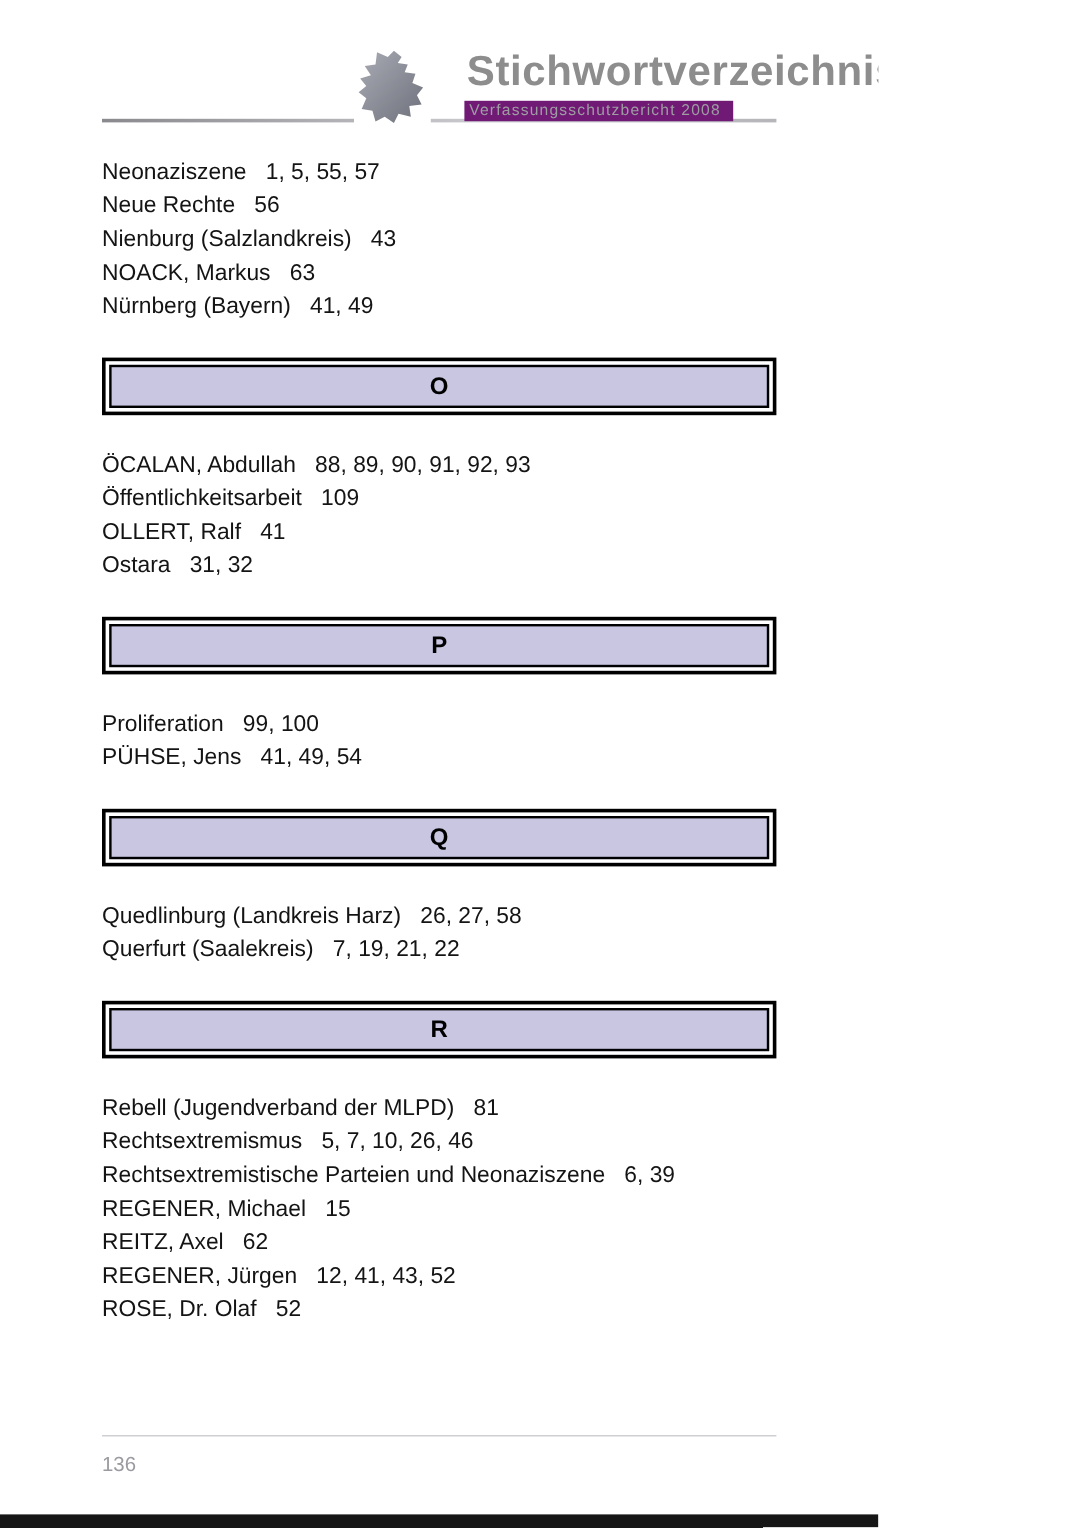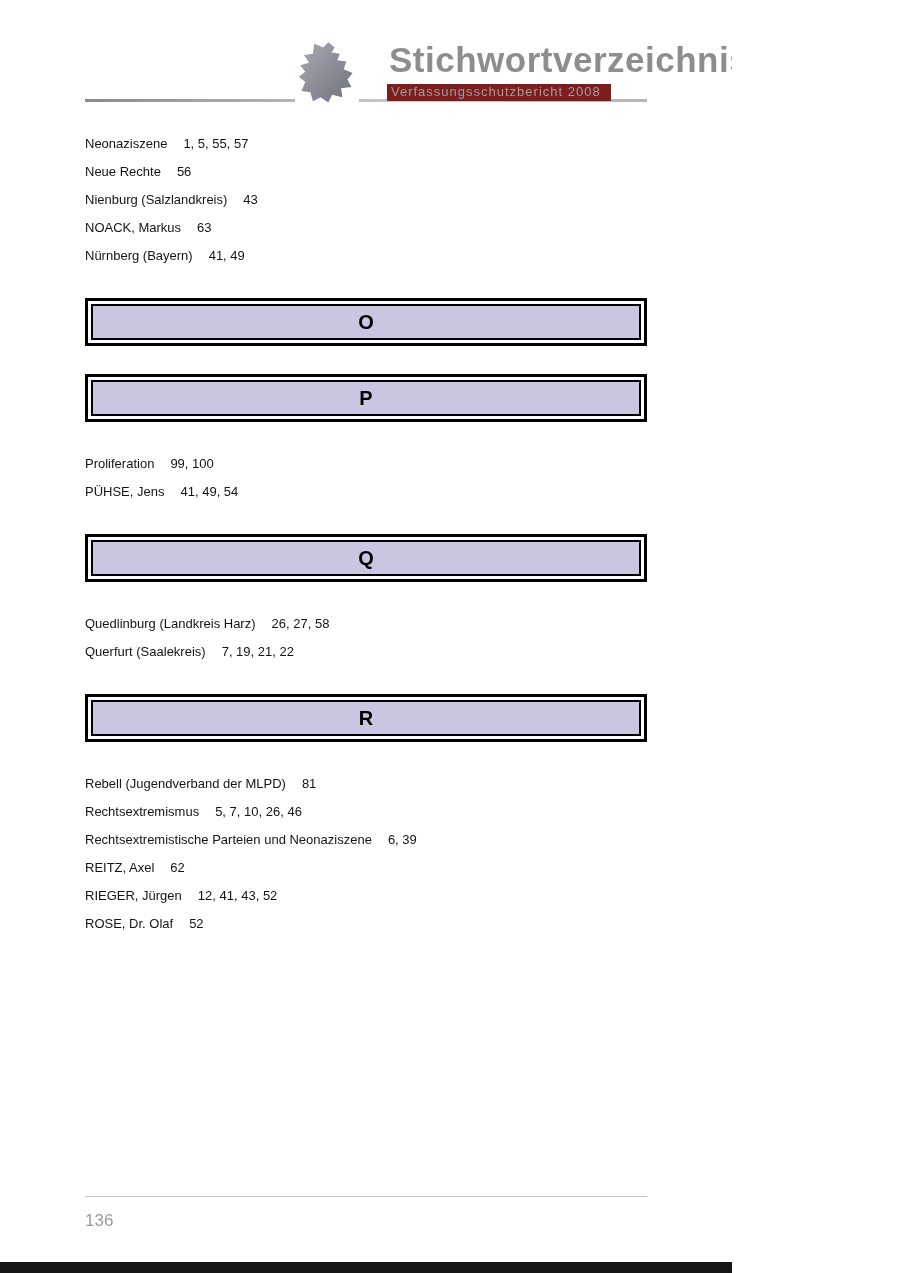--- a/index.html
+++ b/index.html
@@ -15,27 +15,27 @@
   .page{position:relative;width:732px;height:1273px;background:#ffffff;overflow:hidden;}
 
   
   .header{position:relative;margin:30px 85px 0;height:72px;}
   .header-rule{position:absolute;left:0;right:0;bottom:0;height:3px;
     background:linear-gradient(to right,#8a8a8e,#c9c9cd 55%,#b5b5ba);z-index:1;}
   .logo{position:absolute;left:210px;top:10px;width:64px;height:66px;z-index:2;background:#fff;}
   .logo svg{width:100%;height:100%;display:block;}
   .title{position:absolute;left:300px;top:10px;z-index:2;background:#fff;padding:0 10px 2px 4px;
     font-size:35px;font-weight:bold;letter-spacing:0.5px;color:var(--header-title-color);}
-  .subtitle{position:absolute;left:302px;top:54px;z-index:2;background:#7f1d1d;padding:0 10px 2px 4px;
+  .subtitle{position:absolute;left:302px;top:54px;z-index:2;background:#701a75;padding:0 10px 2px 4px;
     font-size:13px;letter-spacing:1px;color:var(--header-subtitle-color);}
 
   
   .content{margin:0 85px;}
   .entry-group{margin:28px 0;}
-  .entry{margin:0;padding:0;font-size:13px;line-height:28px;color:#141414;}
+  .entry{margin:0;padding:0;font-size:19px;line-height:28px;color:#141414;}
   .entry .pages{margin-left:16px;}
 
   .banner{margin:28px 0;border:3px solid var(--section-banner-border);padding:3px;background:#ffffff;}
   .banner-inner{border:2px solid var(--section-banner-border);background:var(--section-banner-bg);
     text-align:center;font-weight:bold;font-size:20px;line-height:24px;padding:4px 0;color:#000;}
 
   
   .footer{position:absolute;left:85px;right:85px;bottom:42px;}
   .footer-rule{height:1px;background:#c4c4c8;}
   .page-number{margin-top:14px;text-align:left;font-size:17px;color:var(--page-number-color);}
@@ -67,20 +67,26 @@
       <div class="entry-group">
         <p class="entry"><span class="term">Neonaziszene</span><span class="pages">1, 5, 55, 57</span></p>
         <p class="entry"><span class="term">Neue Rechte</span><span class="pages">56</span></p>
         <p class="entry"><span class="term">Nienburg (Salzlandkreis)</span><span class="pages">43</span></p>
         <p class="entry"><span class="term">NOACK, Markus</span><span class="pages">63</span></p>
         <p class="entry"><span class="term">Nürnberg (Bayern)</span><span class="pages">41, 49</span></p>
       </div>
       <div class="banner">
         <div class="banner-inner">O</div>
       </div>
+      <div class="entry-group">
+        <p class="entry"><span class="term">ÖCALAN, Abdullah</span><span class="pages">88, 89, 90, 91, 92, 93</span></p>
+        <p class="entry"><span class="term">Öffentlichkeitsarbeit</span><span class="pages">109</span></p>
+        <p class="entry"><span class="term">OLLERT, Ralf</span><span class="pages">41</span></p>
+        <p class="entry"><span class="term">Ostara</span><span class="pages">31, 32</span></p>
+      </div>
       <div class="banner">
         <div class="banner-inner">P</div>
       </div>
       <div class="entry-group">
         <p class="entry"><span class="term">Proliferation</span><span class="pages">99, 100</span></p>
         <p class="entry"><span class="term">PÜHSE, Jens</span><span class="pages">41, 49, 54</span></p>
       </div>
       <div class="banner">
         <div class="banner-inner">Q</div>
       </div>
@@ -88,22 +94,23 @@
         <p class="entry"><span class="term">Quedlinburg (Landkreis Harz)</span><span class="pages">26, 27, 58</span></p>
         <p class="entry"><span class="term">Querfurt (Saalekreis)</span><span class="pages">7, 19, 21, 22</span></p>
       </div>
       <div class="banner">
         <div class="banner-inner">R</div>
       </div>
       <div class="entry-group">
         <p class="entry"><span class="term">Rebell (Jugendverband der MLPD)</span><span class="pages">81</span></p>
         <p class="entry"><span class="term">Rechtsextremismus</span><span class="pages">5, 7, 10, 26, 46</span></p>
         <p class="entry"><span class="term">Rechtsextremistische Parteien und Neonaziszene</span><span class="pages">6, 39</span></p>
+        <p class="entry"><span class="term">REGENER, Michael</span><span class="pages">15</span></p>
         <p class="entry"><span class="term">REITZ, Axel</span><span class="pages">62</span></p>
-        <p class="entry"><span class="term">RIEGER, Jürgen</span><span class="pages">12, 41, 43, 52</span></p>
+        <p class="entry"><span class="term">REGENER, Jürgen</span><span class="pages">12, 41, 43, 52</span></p>
         <p class="entry"><span class="term">ROSE, Dr. Olaf</span><span class="pages">52</span></p>
       </div>
     </div>
 
   <div class="footer">
     <div class="footer-rule"></div>
     <div class="page-number">136</div>
   </div>
 
   <div class="bottom-bar"></div>

